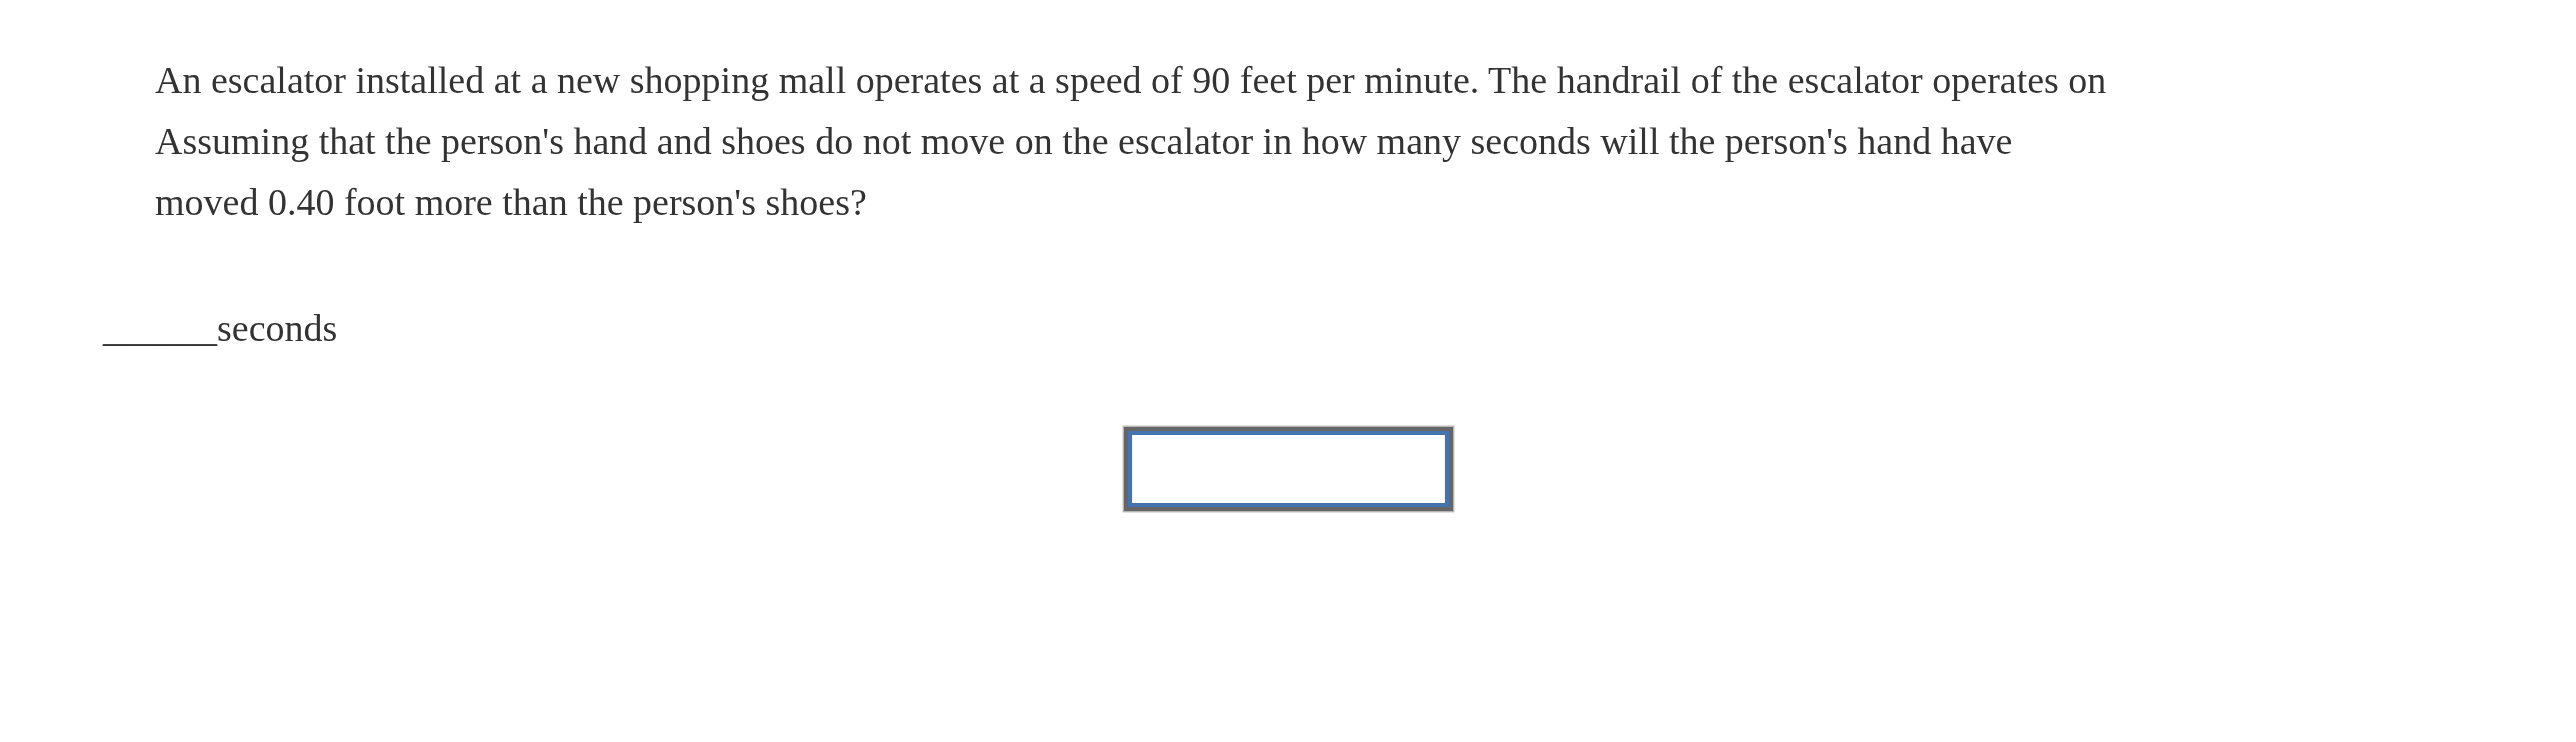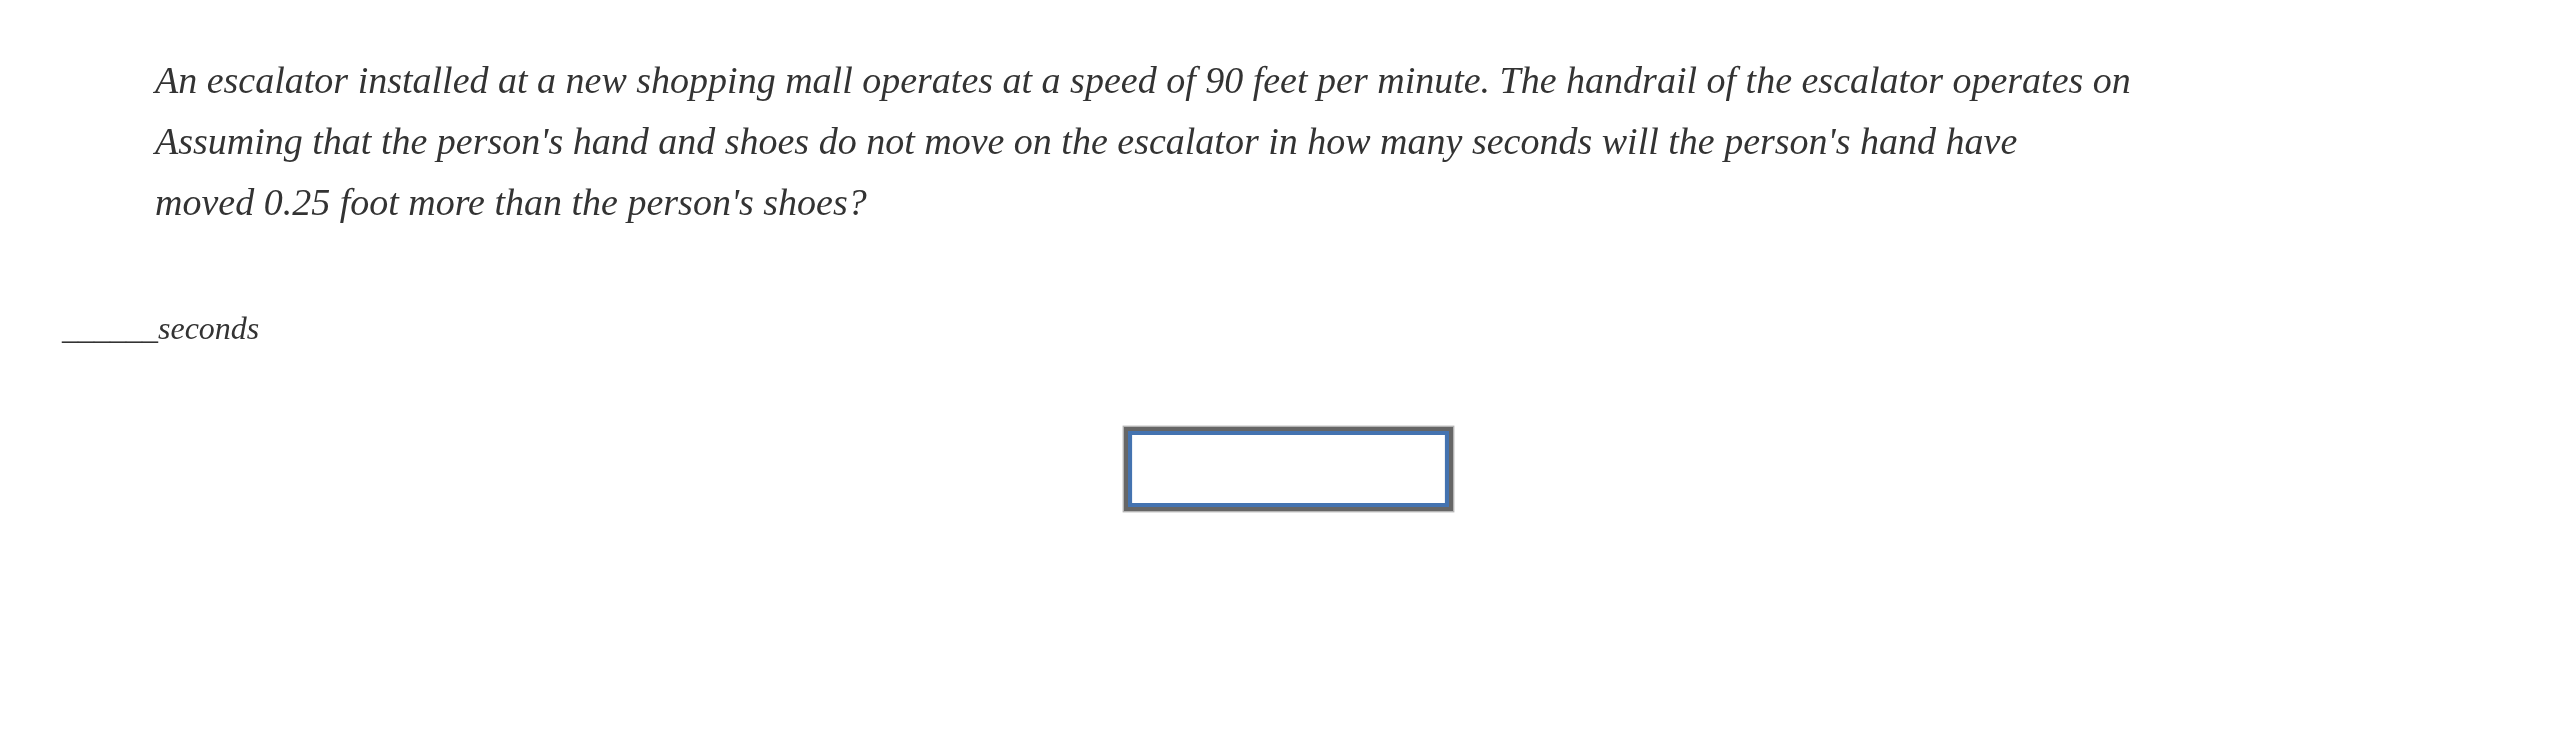--- a/index.html
+++ b/index.html
@@ -2,42 +2,42 @@
 <html style="--page-bg: #ffffff; --text-color: #333333; --input-border: #666666; --input-ring: #4473b0; --input-outline: #b5b5b5;font-size:11px"><head>
 <meta charset="utf-8">
 <style>
   :root {
     --page-bg: #ffffff;
     --text-color: #333333;
     --input-border: #666666;
     --input-ring: #4473b0;
     --input-outline: #b5b5b5;
   }
-  * { box-sizing: border-box; font-style: italic; }
+  * { box-sizing: border-box; }
   html, body { margin: 0; padding: 0; }
   body {
     width: 2576px;
     height: 743px;
     background: var(--page-bg);
     font-family: "Liberation Serif", serif;
     color: var(--text-color);
     overflow: hidden;
   }
   .question {
     padding: 50px 155px 0 155px;
     font-size: 38px;
     line-height: 61px;
   }
   .qline {
     white-space: nowrap;
   }
   .answer-line {
-    padding: 0 62px;
+    padding: 0 103px;
     margin-top: 65px;
-    font-size: 32px;
+    font-size: 38px;
     line-height: 61px;
     white-space: nowrap;
   }
   .answer-blank { letter-spacing: 0; }
   .answer-box {
     display: block;
     margin: 68px auto 0 auto;
     width: 329px;
     height: 84px;
     background: #ffffff;
@@ -51,21 +51,21 @@
   }
 </style>
 </head>
 <body>
 
 <div>
 
   <div class="question">
     <div class="qline">An escalator installed at a new shopping mall operates at a speed of 90 feet per minute. The handrail of the escalator operates on</div>
     <div class="qline">Assuming that the person's hand and shoes do not move on the escalator in how many seconds will the person's hand have</div>
-    <div class="qline">moved 0.25 foot more than the person's shoes?</div>
+    <div class="qline">moved 0.40 foot more than the person's shoes?</div>
   </div>
 
   <div class="answer-line">
     <span class="answer-blank">______</span><span>seconds</span>
   </div>
 
   <input type="text" class="answer-box" value="" style="">
 
 </div>
 

